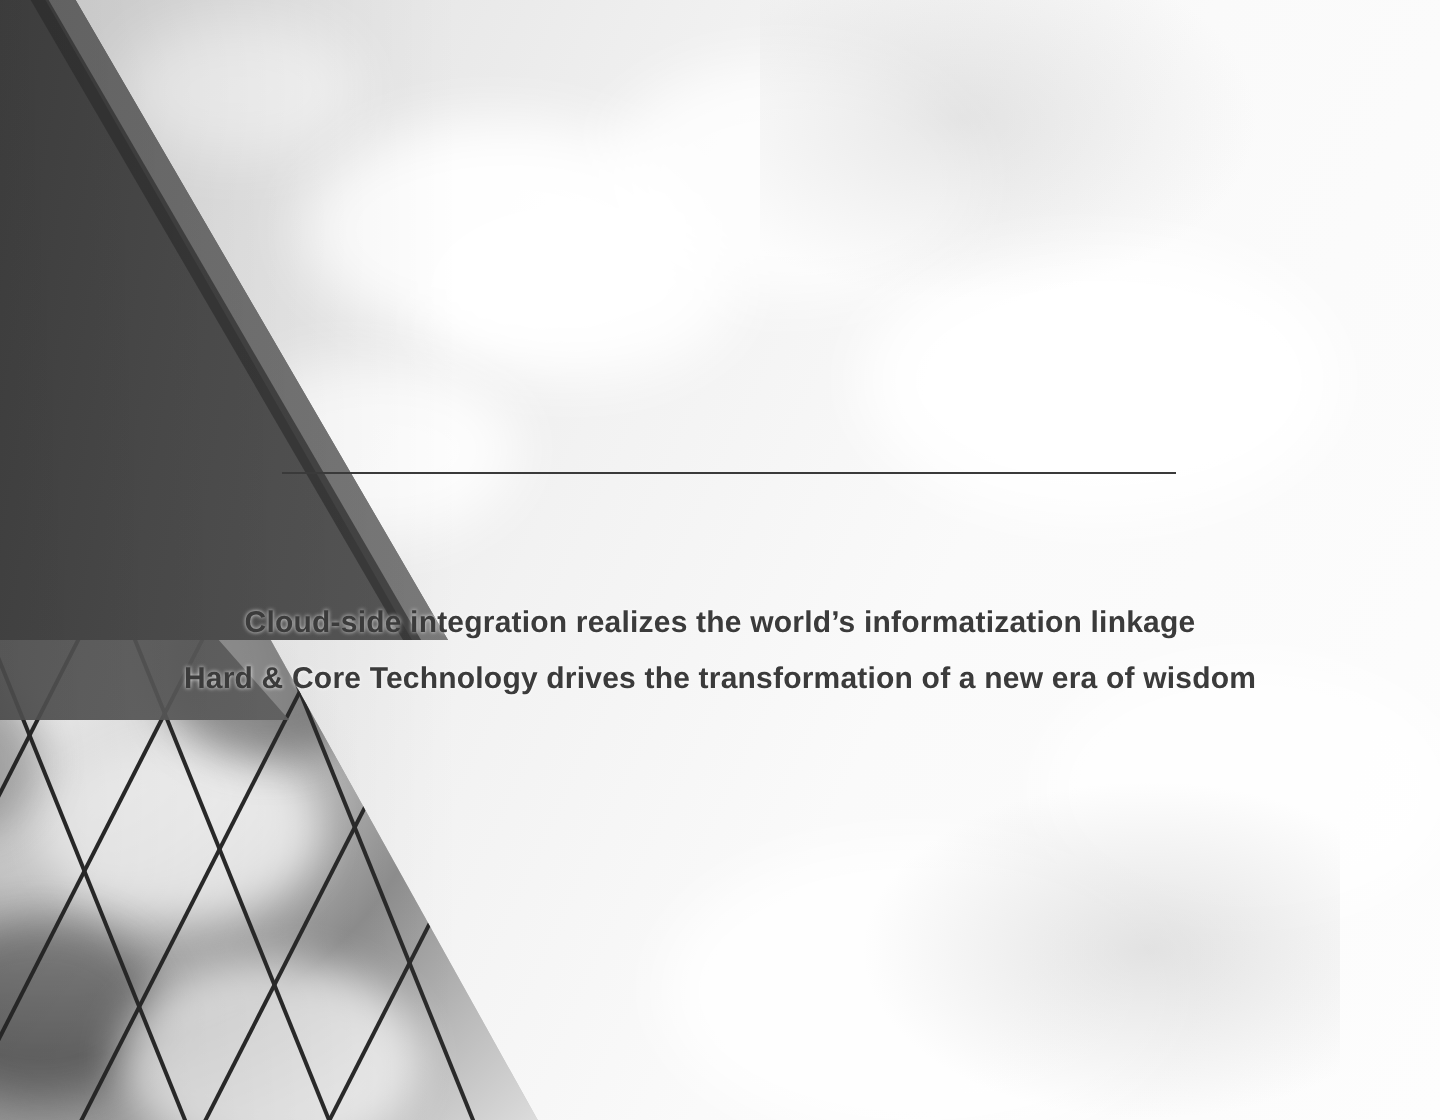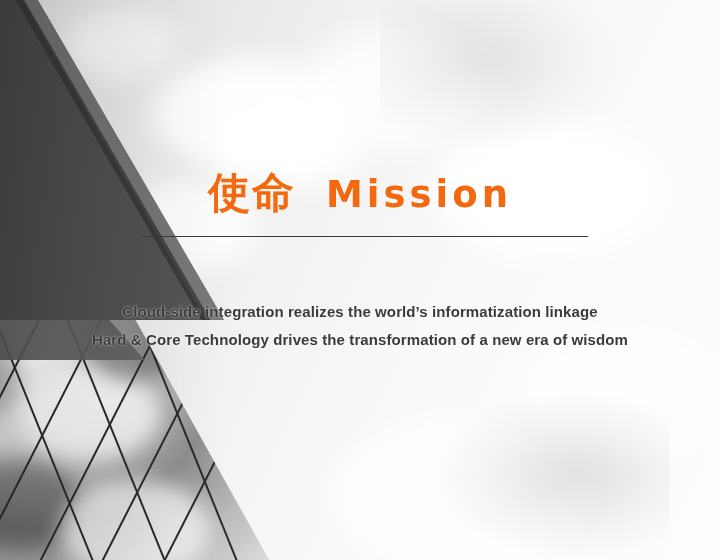--- a/index.html
+++ b/index.html
@@ -178,23 +178,20 @@
     <div class="tower-join"></div>
     <div class="tower-dark"></div>
     <div class="tower-edge"></div>
     <div class="tower-edge2"></div>
 
     <div class="vignette"></div>
   </div>
 
   <div id="content">
 
-    <div class="heading">
-      <span class="cn" id="title-cn" style="color: rgb(242, 105, 15);">使命</span><span class="en" id="title-en" style="color: rgb(242, 105, 15);">Mission</span>
-    </div>
 
     <div class="rule" id="rule" style="background: rgb(58, 58, 58);"></div>
 
 
     <div class="tagline l1" id="tag1" style="color: rgb(59, 59, 59);">Cloud-side integration realizes the world’s informatization linkage</div>
 
     <div class="tagline l2" id="tag2" style="color: rgb(59, 59, 59);">Hard &amp; Core Technology drives the transformation of a new era of wisdom</div>
 
   </div>
 </div>

